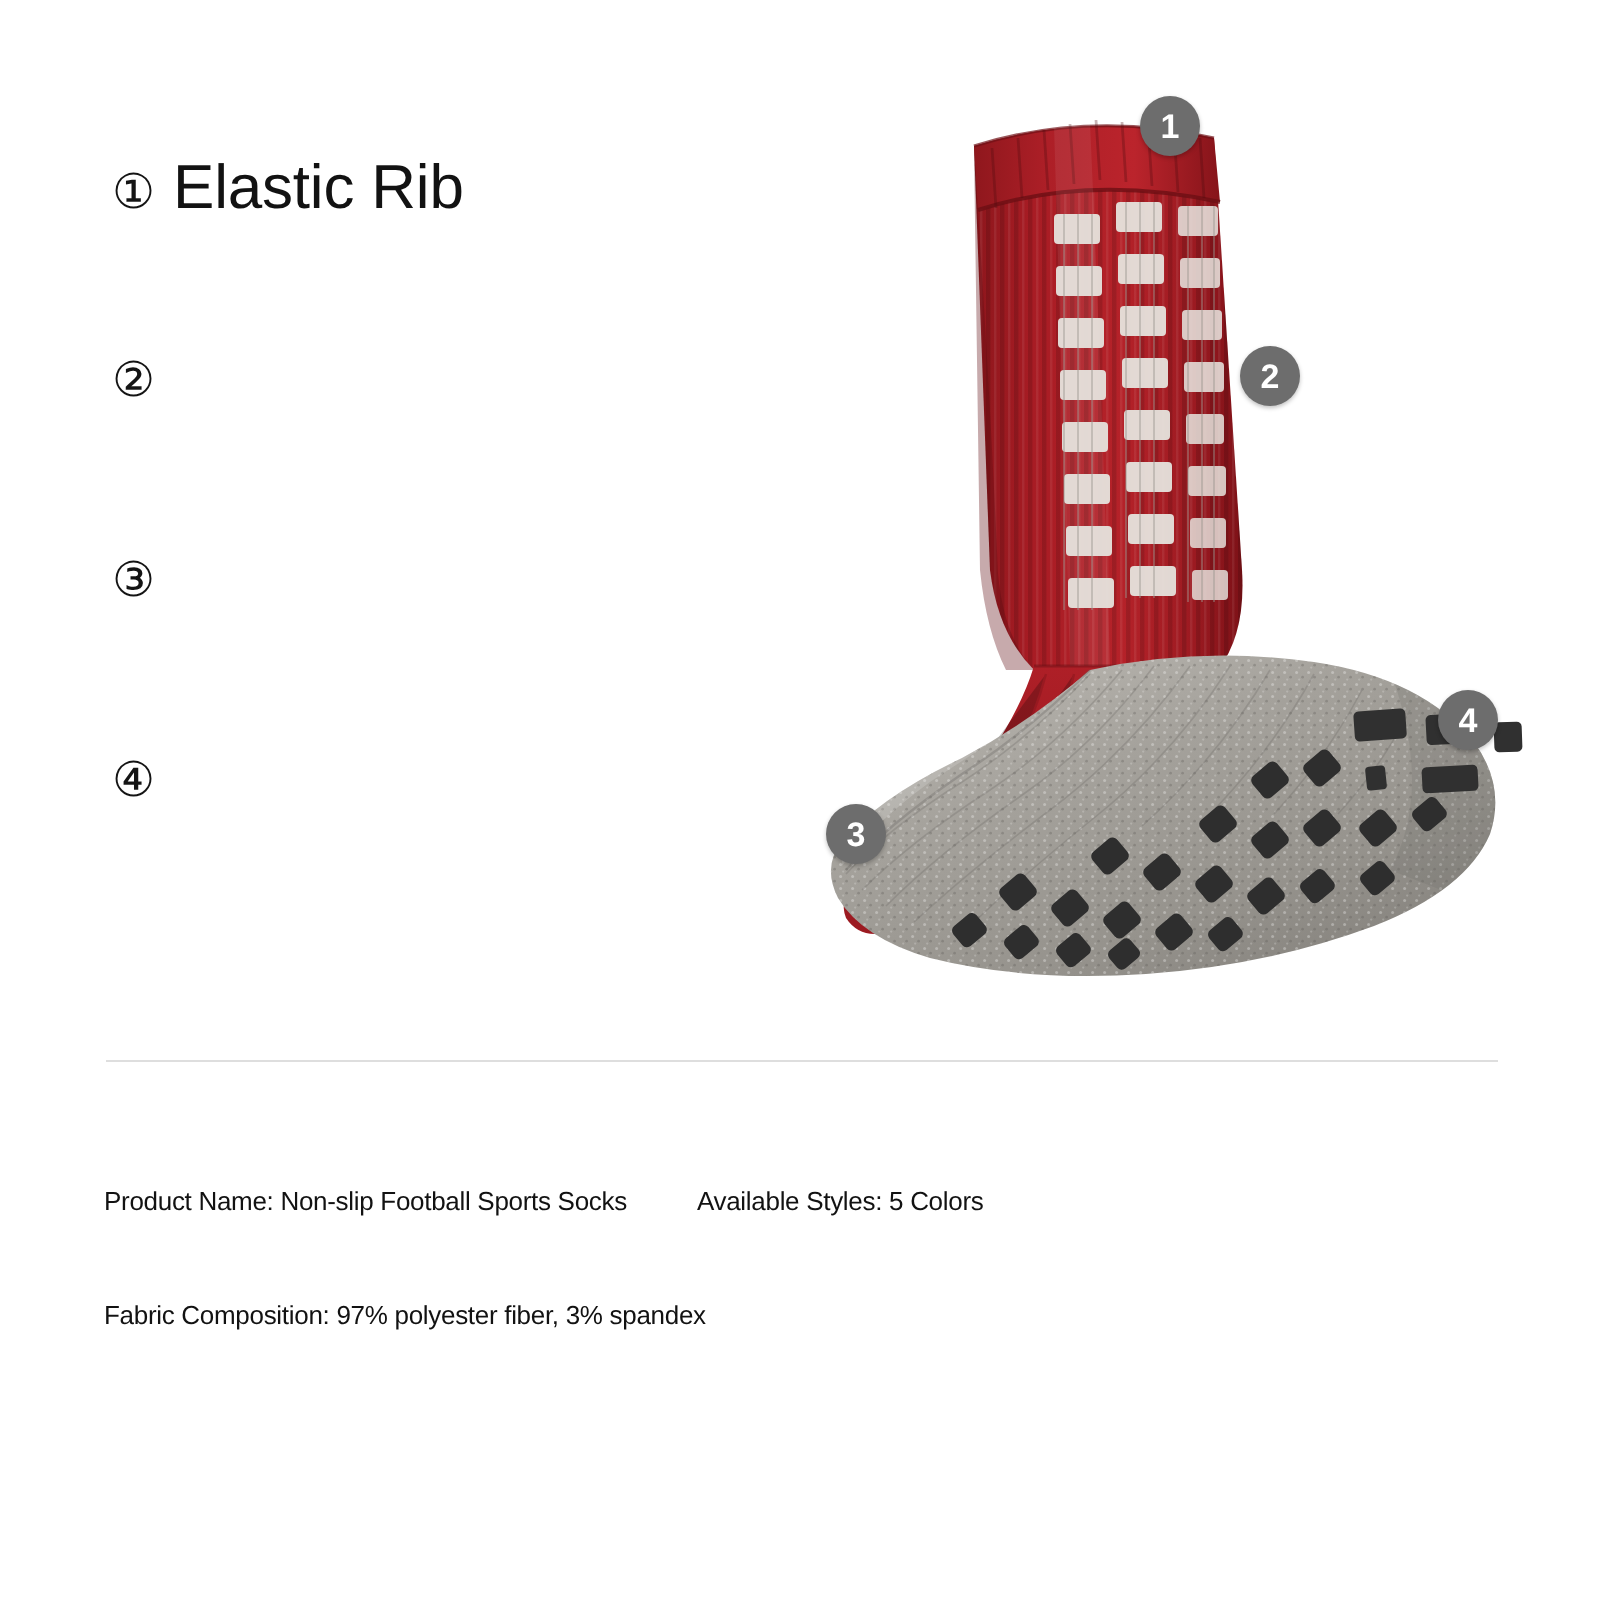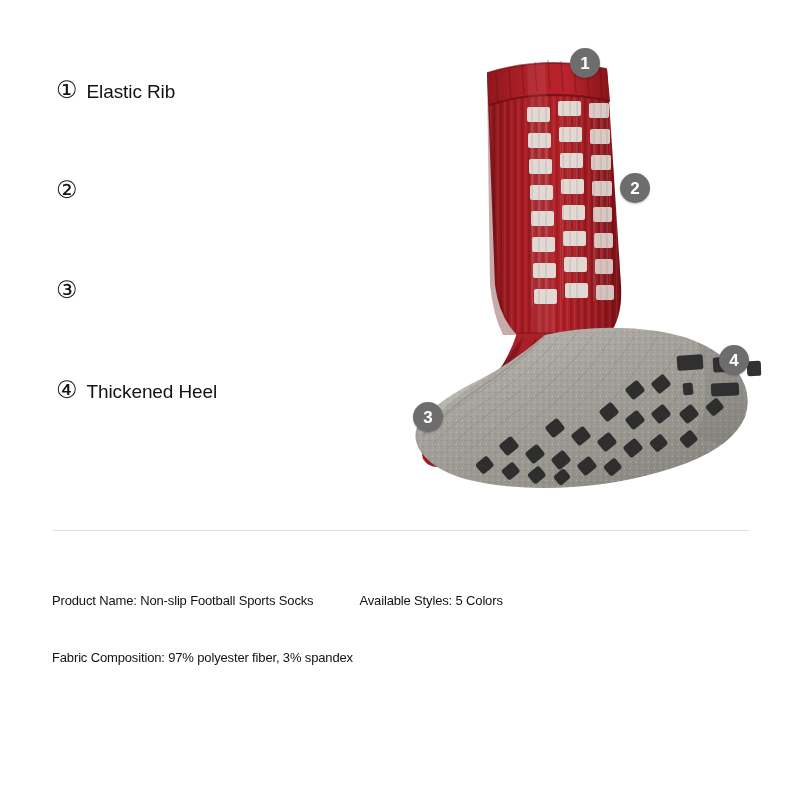--- a/index.html
+++ b/index.html
@@ -32,21 +32,21 @@
     gap: 9px;
   }
   .feature-marker {
     font-family: "DejaVu Sans", sans-serif;
     font-size: 24px;
     line-height: 1;
     color: #141414;
     flex: 0 0 auto;
   }
   .feature-label {
-    font-size: 19px;
+    font-size: 31px;
     line-height: 1;
     color: #121212;
     letter-spacing: -0.1px;
     white-space: nowrap;
   }
 
   
   #product-figure {
     position: absolute;
     left: 395px;
@@ -103,21 +103,21 @@
     display: flex;
     align-items: center;
     white-space: nowrap;
   }
   .spec-text {
     font-size: 13px;
     color: #121212;
     letter-spacing: -0.15px;
   }
   .spec-text.right-col {
-    margin-left: 46px;
+    margin-left: 35px;
   }
 </style>
 </head>
 <body>
 
 <div id="page">
 
   <div id="feature-list">
 
     <div class="feature-item">
@@ -128,21 +128,20 @@
     <div class="feature-item">
       <span class="feature-marker">②</span>
     </div>
 
     <div class="feature-item">
       <span class="feature-marker">③</span>
     </div>
 
     <div class="feature-item">
       <span class="feature-marker">④</span>
-      <span class="feature-label">Thickened Heel</span>
     </div>
 
   </div>
 
   <div id="product-figure">
     <svg id="sock-svg" viewBox="0 0 380 480" xmlns="http://www.w3.org/2000/svg">
       <defs>
         <linearGradient id="redGrad" x1="0" y1="0" x2="1" y2="0">
           <stop offset="0%" stop-color="#8d161c"></stop>
           <stop offset="22%" stop-color="#a81c24"></stop>

